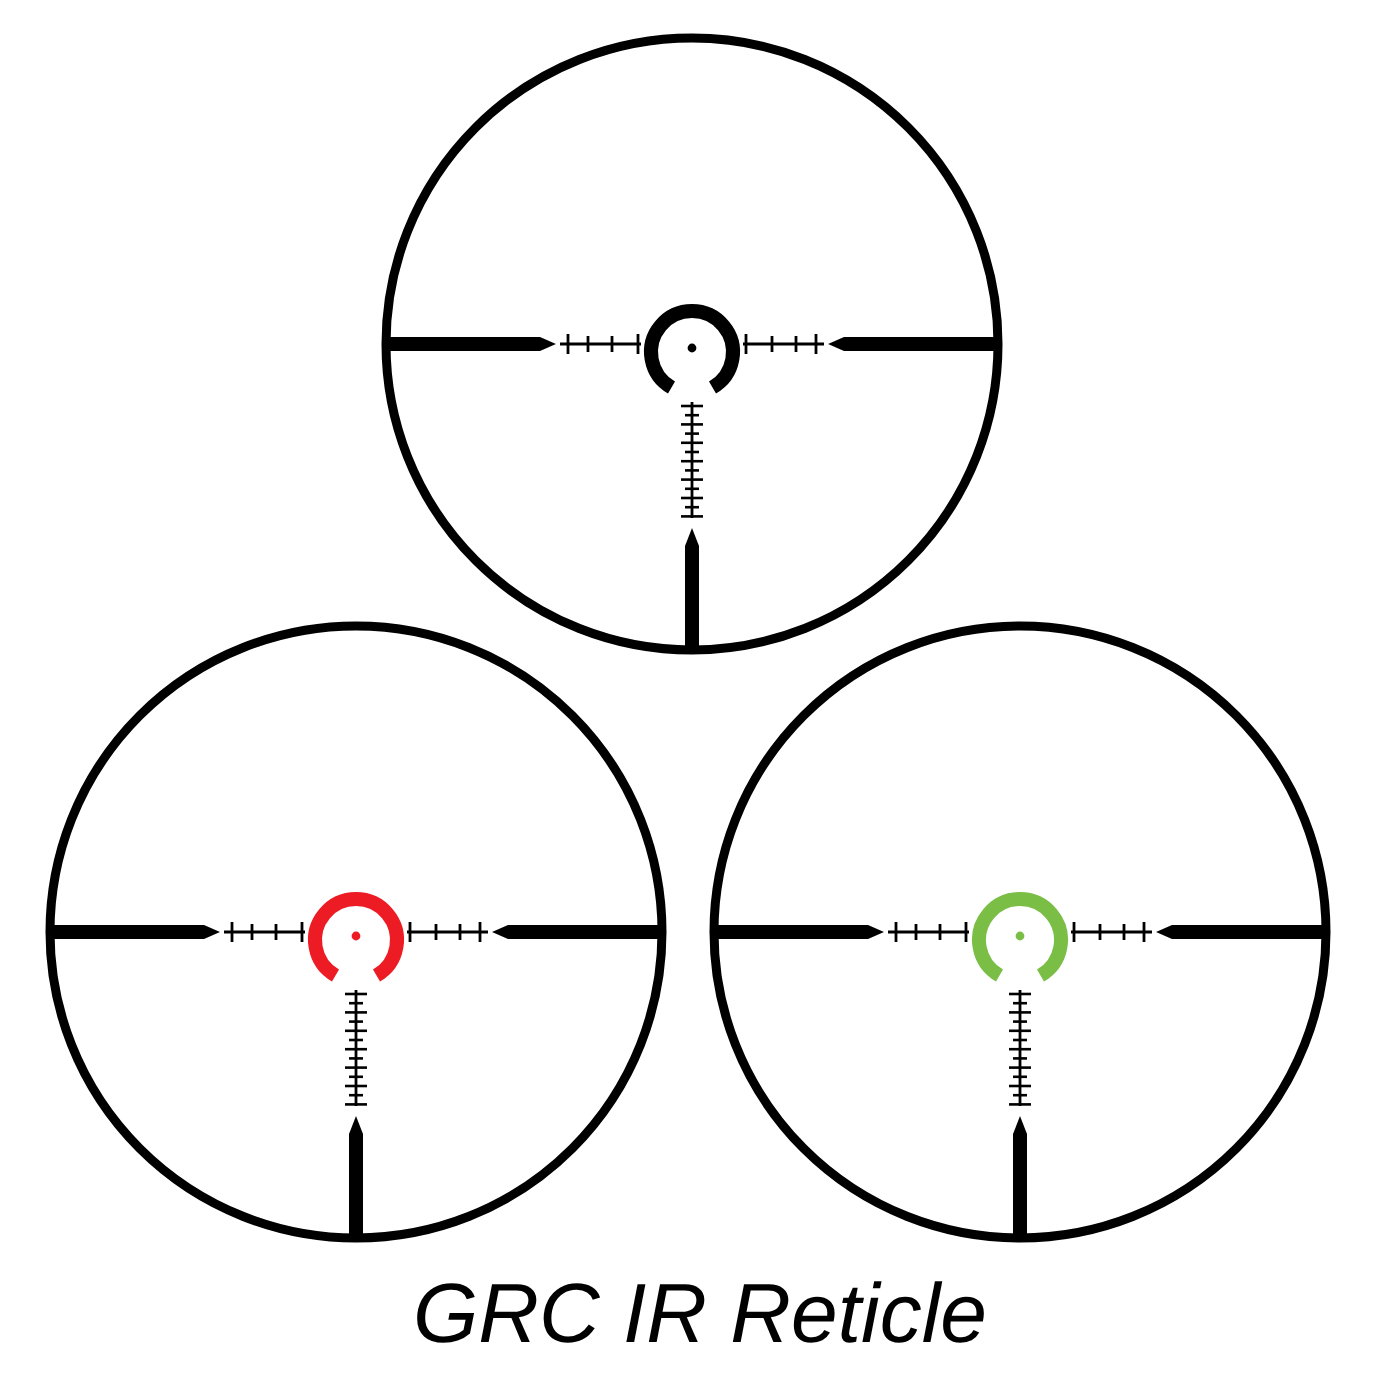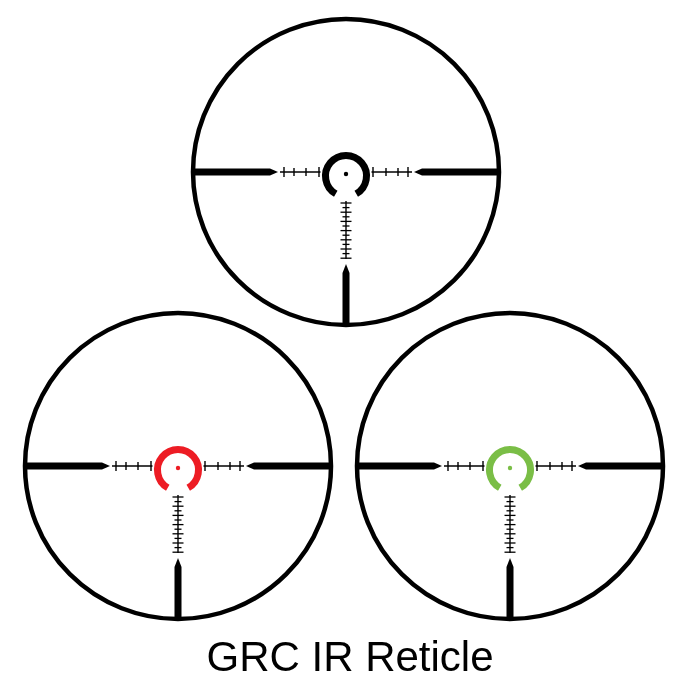--- a/index.html
+++ b/index.html
@@ -2,21 +2,21 @@
 <html><head>
 <meta charset="utf-8">
 <style>
   html, body { margin: 0; padding: 0; }
   body {
     width: 700px; height: 700px;
     background: #ffffff;
     font-family: "Liberation Sans", sans-serif;
     position: relative; overflow: hidden;
   }
-  .stage { position: absolute; left: 0; top: 0; width: 592px; height: 700px; }
+  .stage { position: absolute; left: 0; top: 0; width: 592px; height: 700px; font-style: italic; }
   svg { display: block; position: absolute; left: 0; top: 0; }
   .caption {
     position: absolute; left: 0; top: 636px; width: 700px;
     text-align: center; font-size: 42px; line-height: 1;
     color: #000000; letter-spacing: 0px; white-space: nowrap;
   }
 </style>
 </head>
 <body>
 

